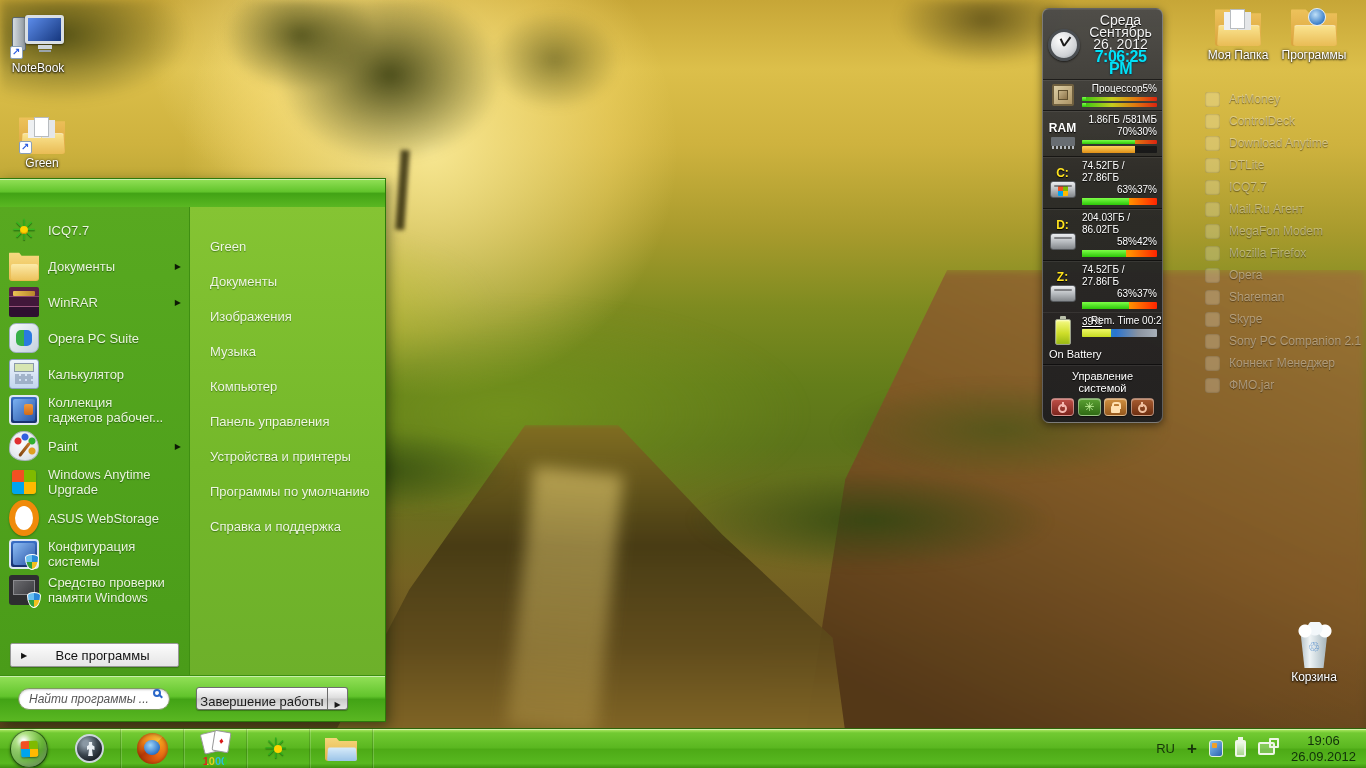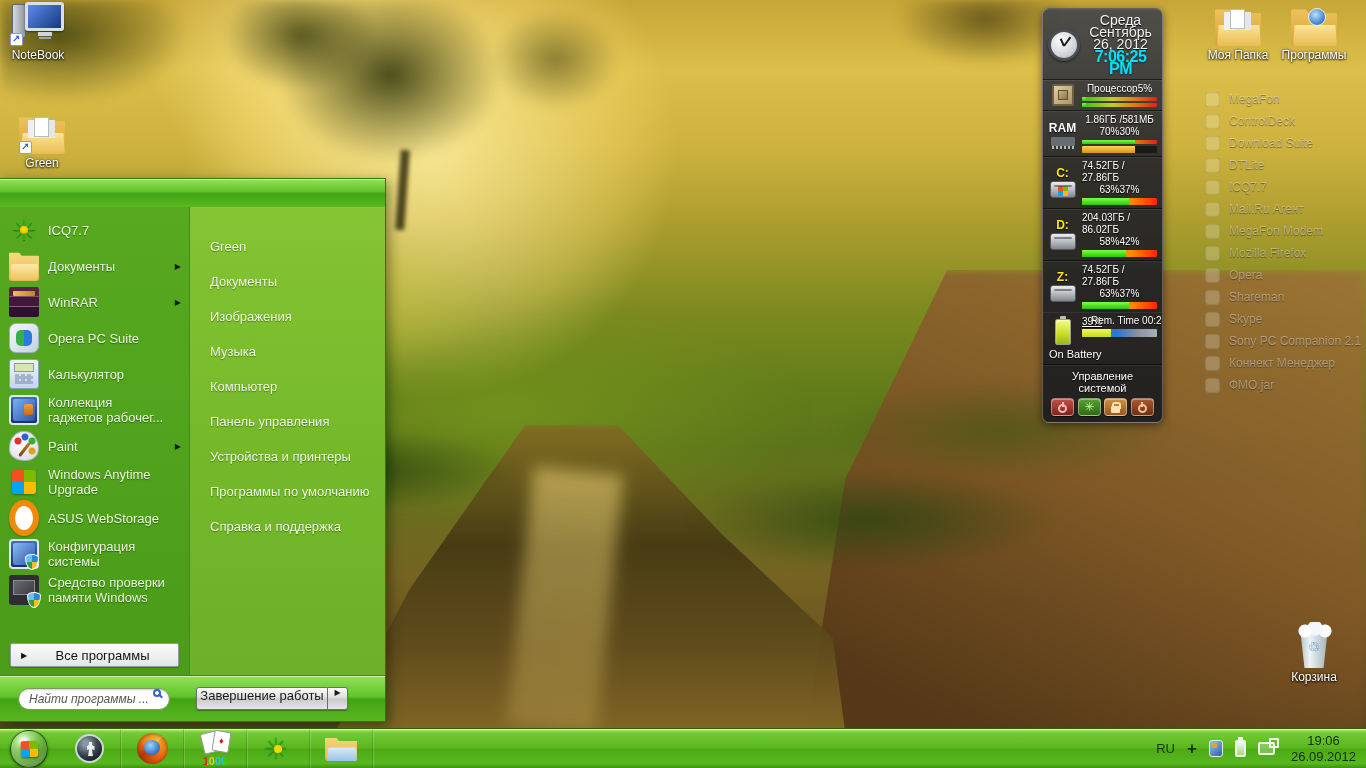--- a/index.html
+++ b/index.html
@@ -83,21 +83,21 @@
   .clockface{width:32px;height:32px;border-radius:50%;background:radial-gradient(circle at 38% 32%,#ffffff,#cfd2d6 65%,#8f969c);border:3px solid #4a4e52;position:relative;flex:0 0 32px;box-shadow:0 1px 2px rgba(0,0,0,.6);}
   .clockface i{position:absolute;left:50%;top:50%;background:#1c1c1c;display:block;}
   .clockface .h{width:8px;height:2px;transform-origin:0 50%;transform:rotate(-115deg);}
   .clockface .m{width:11px;height:2px;transform-origin:0 50%;transform:rotate(-54deg);}
   .g-clock-txt{flex:1;text-align:center;line-height:12px;}
   .g-weekday,.g-date{font-size:14px;color:#f2f2f2;text-shadow:0 1px 1px #000;}
   .g-time{font-size:16px;font-weight:bold;color:#00e2f8;text-shadow:0 1px 2px rgba(0,40,60,.8);margin-top:1px;letter-spacing:-.5px;}
   .g-flex{display:flex;gap:5px;}
   .g-left{width:29px;flex:0 0 29px;display:flex;flex-direction:column;align-items:center;justify-content:center;gap:2px;}
   .g-right{flex:1;min-width:0;}
-  .g-line{display:flex;justify-content:center;font-size:10px;line-height:12px;text-shadow:0 1px 1px #000;}
+  .g-line{display:flex;justify-content:flex-end;font-size:10px;line-height:12px;text-shadow:0 1px 1px #000;}
   .cpu-chip{width:22px;height:22px;background:linear-gradient(135deg,#dccda4,#ad9566);border:2px solid #70603f;border-radius:2px;position:relative;}
   .cpu-chip::after{content:"";position:absolute;inset:4px;background:linear-gradient(135deg,#c7b489,#8d744a);border:1px solid #60502f;}
   .ram-chip{width:24px;height:9px;background:#686d72;border-radius:1px;position:relative;}
   .ram-chip::after{content:"";position:absolute;left:1px;right:1px;bottom:-3px;height:3px;background:repeating-linear-gradient(90deg,#b5bac0 0 2px,transparent 2px 4px);}
   .ram-lbl{font-size:12px;font-weight:bold;text-shadow:0 1px 1px #000;}
   .bar{position:relative;border-radius:1px;overflow:hidden;margin-top:2px;background:linear-gradient(90deg,#2fc410,#c6ce1e 40%,#e07c10 70%,#dc2410);}
   .bar.thin{height:4px;}
   .bar .fill{position:absolute;left:0;top:0;bottom:0;background:linear-gradient(180deg,#7dff48,#2cc608);min-width:3px;}
   .bar.amber{height:7px;background:#191919;}
   .bar.amber .fill{background:linear-gradient(180deg,#ffd25e,#df8f16);}
@@ -141,21 +141,21 @@
   .sm-ritem{height:35px;display:flex;align-items:center;padding-left:20px;font-size:13px;color:#eef6e0;text-shadow:0 1px 1px rgba(20,70,0,.5);cursor:pointer;}
   .allprog{margin:4px 10px 8px 10px;height:24px;flex:0 0 24px;background:linear-gradient(180deg,#fcfcfc,#e5e5e5);border:1px solid #979797;border-radius:2px;display:flex;align-items:center;cursor:pointer;box-shadow:0 1px 1px rgba(0,0,0,.25);}
   .allprog .sm-arrow{margin:0 0 0 10px;color:#111;}
   .allprog-label{flex:1;text-align:center;font-size:13px;color:#111;}
   .search-box{margin-left:18px;width:152px;height:22px;background:#fff;border:1px solid #7e9960;border-radius:11px;display:flex;padding:0 8px;box-shadow:inset 0 1px 2px rgba(0,0,0,.2);}
   .search-box input{flex:1;border:none;outline:none;background:transparent;font-family:"Liberation Sans",sans-serif;font-size:12px;font-style:italic;color:#444;width:100px;}
   .search-box input::placeholder{color:#555;font-style:italic;}
   .mag{width:8px;height:8px;border:2px solid #2a66c8;border-radius:50%;position:relative;flex:0 0 8px;}
   .mag::after{content:"";position:absolute;width:5px;height:2px;background:#2a66c8;transform:rotate(45deg);right:-4px;bottom:-2px;}
   .shutdown-wrap{display:flex;margin-left:26px;}
-  .btn-glossy{height:23px;background:linear-gradient(180deg,#fefefe,#dcdcdc 48%,#cacaca 52%,#e6e6e6);border:1px solid #6f6f6f;font-size:13px;color:#1a1a1a;display:flex;align-items:flex-start;justify-content:center;cursor:pointer;box-shadow:inset 0 1px 0 #fff,0 1px 1px rgba(0,0,0,.3);}
+  .btn-glossy{height:23px;background:linear-gradient(180deg,#fefefe,#dcdcdc 48%,#cacaca 52%,#e6e6e6);border:1px solid #6f6f6f;font-size:13px;color:#1a1a1a;display:flex;align-items:flex-end;justify-content:center;cursor:pointer;box-shadow:inset 0 1px 0 #fff,0 1px 1px rgba(0,0,0,.3);}
   .shutdown-btn{width:132px;border-radius:3px 0 0 3px;}
   .shutdown-arrow{width:20px;border-left:none;border-radius:0 3px 3px 0;font-size:8px;}
 
   
   .mi{width:30px;height:30px;flex:0 0 30px;position:relative;display:flex;align-items:center;justify-content:center;}
   .ic-icq::before{content:"\2733";font-size:29px;line-height:30px;color:#35b820;text-shadow:0 1px 1px rgba(0,40,0,.55);}
   .ic-icq::after{content:"";position:absolute;width:8px;height:8px;border-radius:50%;background:#ffd400;left:11px;top:11px;box-shadow:inset 0 -1px 1px #c89000;}
   .ic-folder{background:linear-gradient(180deg,#f8dc84,#e9b94e);border-radius:3px;clip-path:polygon(0 100%,0 6%,34% 6%,42% 16%,100% 16%,100% 100%);}
   .ic-folder::after{content:"";position:absolute;left:2px;right:1px;bottom:1px;height:16px;background:linear-gradient(180deg,#fceaa8,#edc35e);border-radius:2px;}
   .ic-winrar{border-radius:2px;background:linear-gradient(180deg,#5a2247 0 9px,#8a4570 9px 10px,#41173a 10px 19px,#9a557e 19px 20px,#2e1030 20px 30px);}
@@ -227,21 +227,21 @@
     <div class="wp-cottages"></div>
     <div class="wp-trees"></div>
     <div class="wp-trunk"></div>
     <div class="wp-path"></div>
     <div class="wp-stream"></div>
     <div class="wp-glint"></div>
     <div class="wp-banks"></div>
     <div class="wp-vignette"></div>
   </div>
 
-  <div class="dicon" style="left:6px;top:0;width:64px;">
+  <div class="dicon" style="left:6px;top:13px;width:64px;">
     <span class="nb">
         <span class="nb-mon"></span>
         <span class="sc-badge"></span>
       </span>
     <span class="dlabel">NoteBook</span>
   </div>
   <div class="dicon" style="left:10px;top:116px;width:64px;">
     <span class="fold">
         <span class="fold-doc"></span>
         <span class="sc-badge"></span>
@@ -264,29 +264,29 @@
     <span class="bin">
         <span class="bin-sym">♲</span>
       </span>
     <span class="dlabel">Корзина</span>
   </div>
 
   <div class="ghosts">
 
   <div class="ghost-row">
         <span class="ghost-ic"></span>
-        <span class="ghost-label">MegaFon</span>
+        <span class="ghost-label">ArtMoney</span>
       </div>
       <div class="ghost-row">
         <span class="ghost-ic"></span>
         <span class="ghost-label">ControlDeck</span>
       </div>
       <div class="ghost-row">
         <span class="ghost-ic"></span>
-        <span class="ghost-label">Download Suite</span>
+        <span class="ghost-label">Download Anytime</span>
       </div>
       <div class="ghost-row">
         <span class="ghost-ic"></span>
         <span class="ghost-label">DTLite</span>
       </div>
       <div class="ghost-row">
         <span class="ghost-ic"></span>
         <span class="ghost-label">ICQ7.7</span>
       </div>
       <div class="ghost-row">

